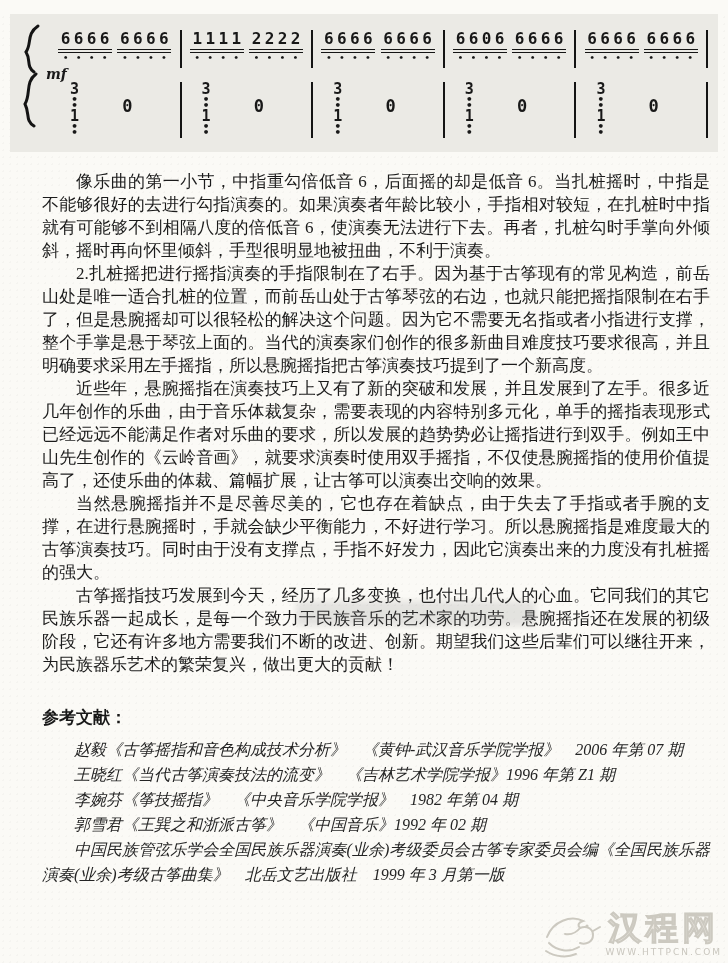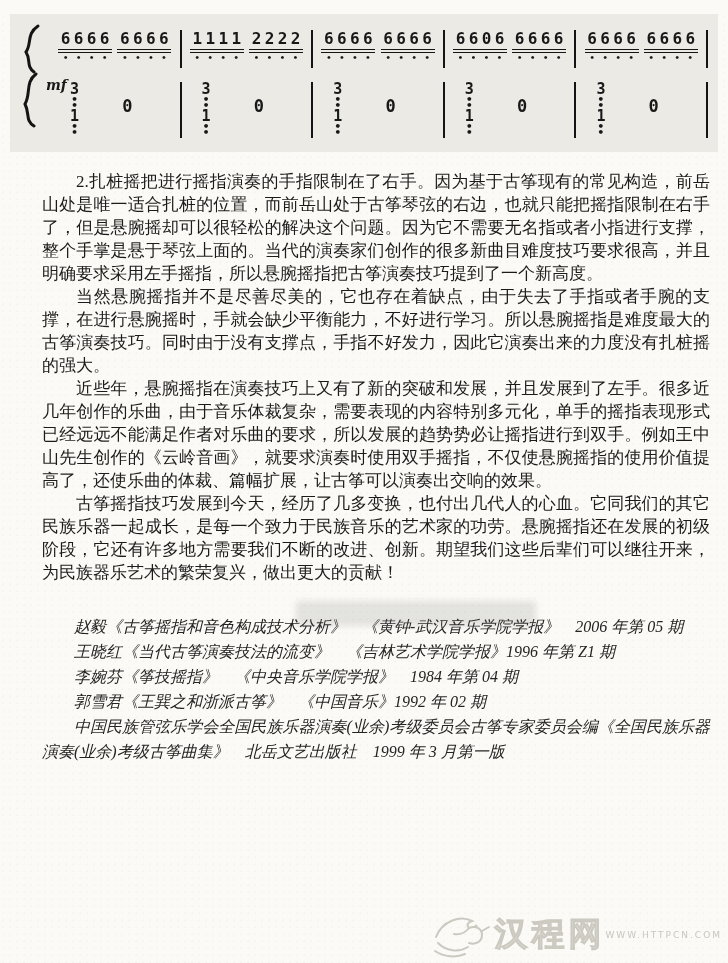--- a/index.html
+++ b/index.html
@@ -42,21 +42,21 @@
     font-weight:700; font-size:16px; line-height:18px;
   }
   .g-dots { display:flex; padding:0 1px; margin-top:1px; }
   .g-dots span {
     display:inline-block; width:13px; text-align:center;
     font-size:11px; line-height:6px; font-weight:700;
   }
   .dyn {
     position:absolute; left:36px; top:52px;
     font-family:"DejaVu Serif", serif;
-    font-style:italic; font-weight:700; font-size:14px; color:#1a1a1a;margin-top:11px;
+    font-style:italic; font-weight:700; font-size:14px; color:#1a1a1a;
   }
   .staff-lower { display:flex; margin-top:14px; align-items:flex-start; }
   .measure-l { flex:1; display:flex; align-items:flex-start; padding:0 4px; }
   .bar-l { width:2px; background:#141414; height:56px; flex:0 0 2px; margin-top:0; }
   .chord {
     display:flex; flex-direction:column; align-items:center;
     margin-left:16px;
     font-family:"DejaVu Sans Mono", monospace; font-weight:700;
   }
   .chord .cd { font-size:15px; line-height:15px; }
@@ -98,21 +98,21 @@
     color:#242424;
   }
 
   
   .sitemark {
     position:absolute; right:6px; bottom:16px;
     display:flex; align-items:center;
     color:#cfccc4;
   }
   .sitemark svg { flex:0 0 auto; }
-  .sitemark-texts { display:flex; flex-direction:row; align-items:center; }
+  .sitemark-texts { display:flex; flex-direction:column; align-items:center; }
   .sitename {
     font-size:33px; font-weight:700; letter-spacing:4px;
     color:#e9e6df;
     -webkit-text-stroke:1px #ccc9c0;
     line-height:34px;
     font-family:"Liberation Serif", serif;
   }
   .siteurl {
     font-family:"DejaVu Sans", sans-serif;
     font-size:9px; letter-spacing:2px; color:#c9c6be;
@@ -345,33 +345,35 @@
             <div class="cdot">•</div>
             <div class="cdot">•</div>
           </div>
           <div class="rest">0</div>
         </div>
         <div class="bar-l"></div>
       </div>
   </div>
 
   <div class="article" id="article-body">
+      <p>像乐曲的第一小节，中指重勾倍低音 6，后面摇的却是低音 6。当扎桩摇时，中指是不能够很好的去进行勾指演奏的。如果演奏者年龄比较小，手指相对较短，在扎桩时中指就有可能够不到相隔八度的倍低音 6，使演奏无法进行下去。再者，扎桩勾时手掌向外倾斜，摇时再向怀里倾斜，手型很明显地被扭曲，不利于演奏。</p>
       <p>2.扎桩摇把进行摇指演奏的手指限制在了右手。因为基于古筝现有的常见构造，前岳山处是唯一适合扎桩的位置，而前岳山处于古筝琴弦的右边，也就只能把摇指限制在右手了，但是悬腕摇却可以很轻松的解决这个问题。因为它不需要无名指或者小指进行支撑，整个手掌是悬于琴弦上面的。当代的演奏家们创作的很多新曲目难度技巧要求很高，并且明确要求采用左手摇指，所以悬腕摇指把古筝演奏技巧提到了一个新高度。</p>
+      <p>近些年，悬腕摇指在演奏技巧上又有了新的突破和发展，并且发展到了左手。很多近几年创作的乐曲，由于音乐体裁复杂，需要表现的内容特别多元化，单手的摇指表现形式已经远远不能满足作者对乐曲的要求，所以发展的趋势势必让摇指进行到双手。例如王中山先生创作的《云岭音画》，就要求演奏时使用双手摇指，不仅使悬腕摇指的使用价值提高了，还使乐曲的体裁、篇幅扩展，让古筝可以演奏出交响的效果。</p>
       <p>当然悬腕摇指并不是尽善尽美的，它也存在着缺点，由于失去了手指或者手腕的支撑，在进行悬腕摇时，手就会缺少平衡能力，不好进行学习。所以悬腕摇指是难度最大的古筝演奏技巧。同时由于没有支撑点，手指不好发力，因此它演奏出来的力度没有扎桩摇的强大。</p>
-      <p>近些年，悬腕摇指在演奏技巧上又有了新的突破和发展，并且发展到了左手。很多近几年创作的乐曲，由于音乐体裁复杂，需要表现的内容特别多元化，单手的摇指表现形式已经远远不能满足作者对乐曲的要求，所以发展的趋势势必让摇指进行到双手。例如王中山先生创作的《云岭音画》，就要求演奏时使用双手摇指，不仅使悬腕摇指的使用价值提高了，还使乐曲的体裁、篇幅扩展，让古筝可以演奏出交响的效果。</p>
       <p>古筝摇指技巧发展到今天，经历了几多变换，也付出几代人的心血。它同我们的其它民族乐器一起成长，是每一个致力于民族音乐的艺术家的功劳。悬腕摇指还在发展的初级阶段，它还有许多地方需要我们不断的改进、创新。期望我们这些后辈们可以继往开来，为民族器乐艺术的繁荣复兴，做出更大的贡献！</p>
     </div>
 
   <div class="ghost"></div>
 
   <div class="refs">
+    <div class="refs-heading">参考文献：</div>
     <div class="refs-list" id="refs-list">
-        <p>赵毅《古筝摇指和音色构成技术分析》　《黄钟-武汉音乐学院学报》　2006 年第 05 期</p>
+        <p>赵毅《古筝摇指和音色构成技术分析》　《黄钟-武汉音乐学院学报》　2006 年第 07 期</p>
         <p>王晓红《当代古筝演奏技法的流变》　《吉林艺术学院学报》1996 年第 Z1 期</p>
-        <p>李婉芬《筝技摇指》　《中央音乐学院学报》　1984 年第 04 期</p>
+        <p>李婉芬《筝技摇指》　《中央音乐学院学报》　1982 年第 04 期</p>
         <p>郭雪君《王巽之和浙派古筝》　《中国音乐》1992 年 02 期</p>
         <p>中国民族管弦乐学会全国民族乐器演奏(业余)考级委员会古筝专家委员会编《全国民族乐器演奏(业余)考级古筝曲集》　北岳文艺出版社　1999 年 3 月第一版</p>
       </div>
   </div>
 
   <div class="sitemark">
     <svg width="62" height="54" viewBox="0 0 62 54">
       <g fill="none" stroke="#ccc9c0" stroke-width="2" stroke-linecap="round">
         <path d="M4,30 C10,14 28,8 40,14 C36,15 34,18 37,21 C44,18 50,22 50,28 C50,35 43,38 37,36"></path>
         <path d="M37,21 C33,26 28,28 22,27"></path>

